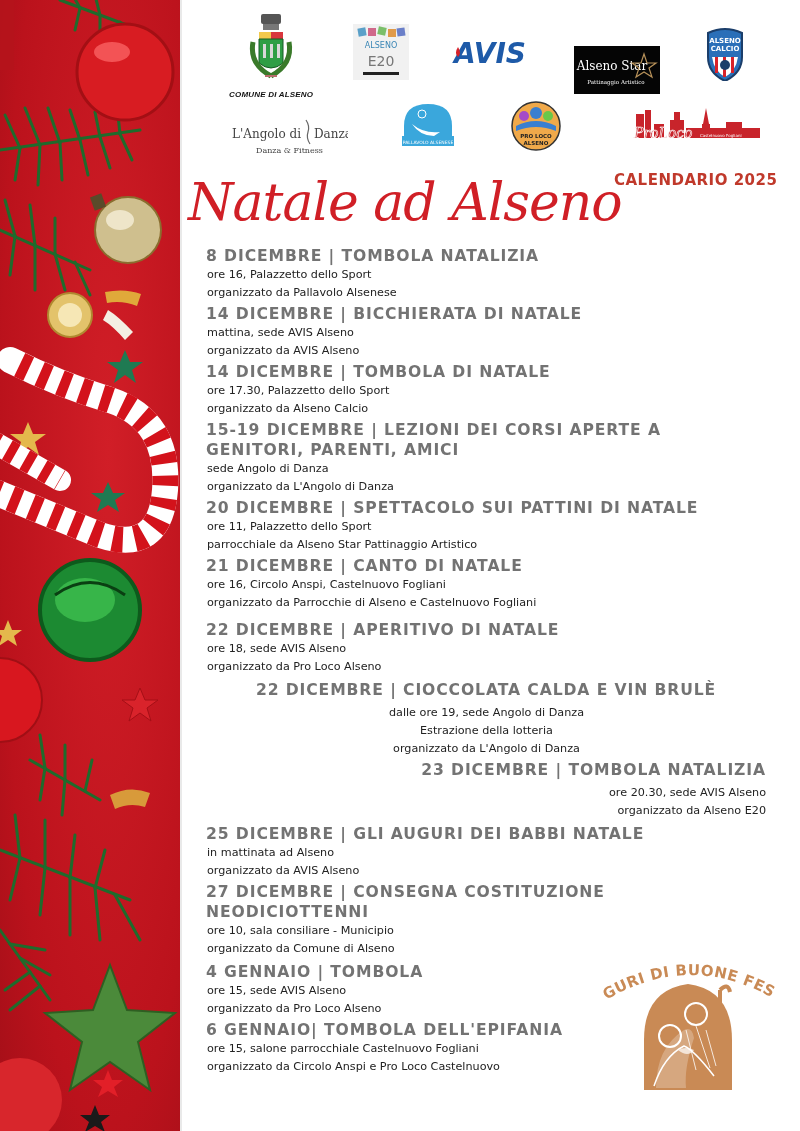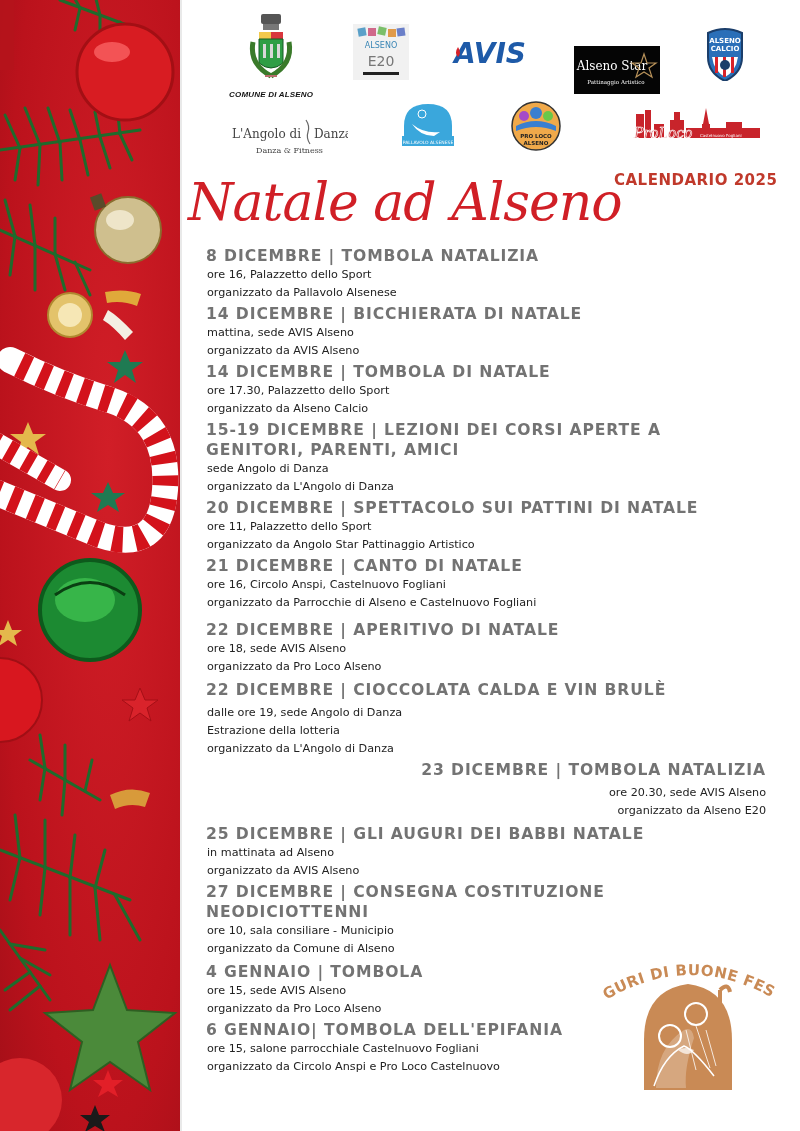--- a/index.html
+++ b/index.html
@@ -278,33 +278,33 @@
     <div class="event-line">organizzato da Alseno Calcio</div>
   </div>
   <div class="event">
     <div class="event-title" style="width:500px;">15-19 DICEMBRE | LEZIONI DEI CORSI APERTE A GENITORI, PARENTI, AMICI</div>
     <div class="event-line">sede Angolo di Danza</div>
     <div class="event-line">organizzato da L'Angolo di Danza</div>
   </div>
   <div class="event">
     <div class="event-title">20 DICEMBRE | SPETTACOLO SUI PATTINI DI NATALE</div>
     <div class="event-line">ore 11, Palazzetto dello Sport</div>
-    <div class="event-line">organizzato da Angolo Star Pattinaggio Artistico</div>
+    <div class="event-line">parrocchiale da Alseno Star Pattinaggio Artistico</div>
   </div>
   <div class="event">
     <div class="event-title">21 DICEMBRE | CANTO DI NATALE</div>
     <div class="event-line">ore 16, Circolo Anspi, Castelnuovo Fogliani</div>
     <div class="event-line">organizzato da Parrocchie di Alseno e Castelnuovo Fogliani</div>
   </div>
   <div class="event" style="margin-top:8px;">
     <div class="event-title">22 DICEMBRE | APERITIVO DI NATALE</div>
     <div class="event-line">ore 18, sede AVIS Alseno</div>
     <div class="event-line">organizzato da Pro Loco Alseno</div>
   </div>
-  <div class="event" style="margin-top:4px;">
+  <div class="event" style="margin-top:4px;text-align:center;">
     <div class="event-title">22 DICEMBRE | CIOCCOLATA CALDA E VIN BRULÈ</div>
     <div class="event-line" style="margin-top:4px;">dalle ore 19, sede Angolo di Danza</div>
     <div class="event-line">Estrazione della lotteria</div>
     <div class="event-line">organizzato da L'Angolo di Danza</div>
   </div>
   <div class="event" style="margin-top:0;text-align:right;">
     <div class="event-title">23 DICEMBRE | TOMBOLA NATALIZIA</div>
     <div class="event-line" style="margin-top:4px;">ore 20.30, sede AVIS Alseno</div>
     <div class="event-line">organizzato da Alseno E20</div>
   </div>

